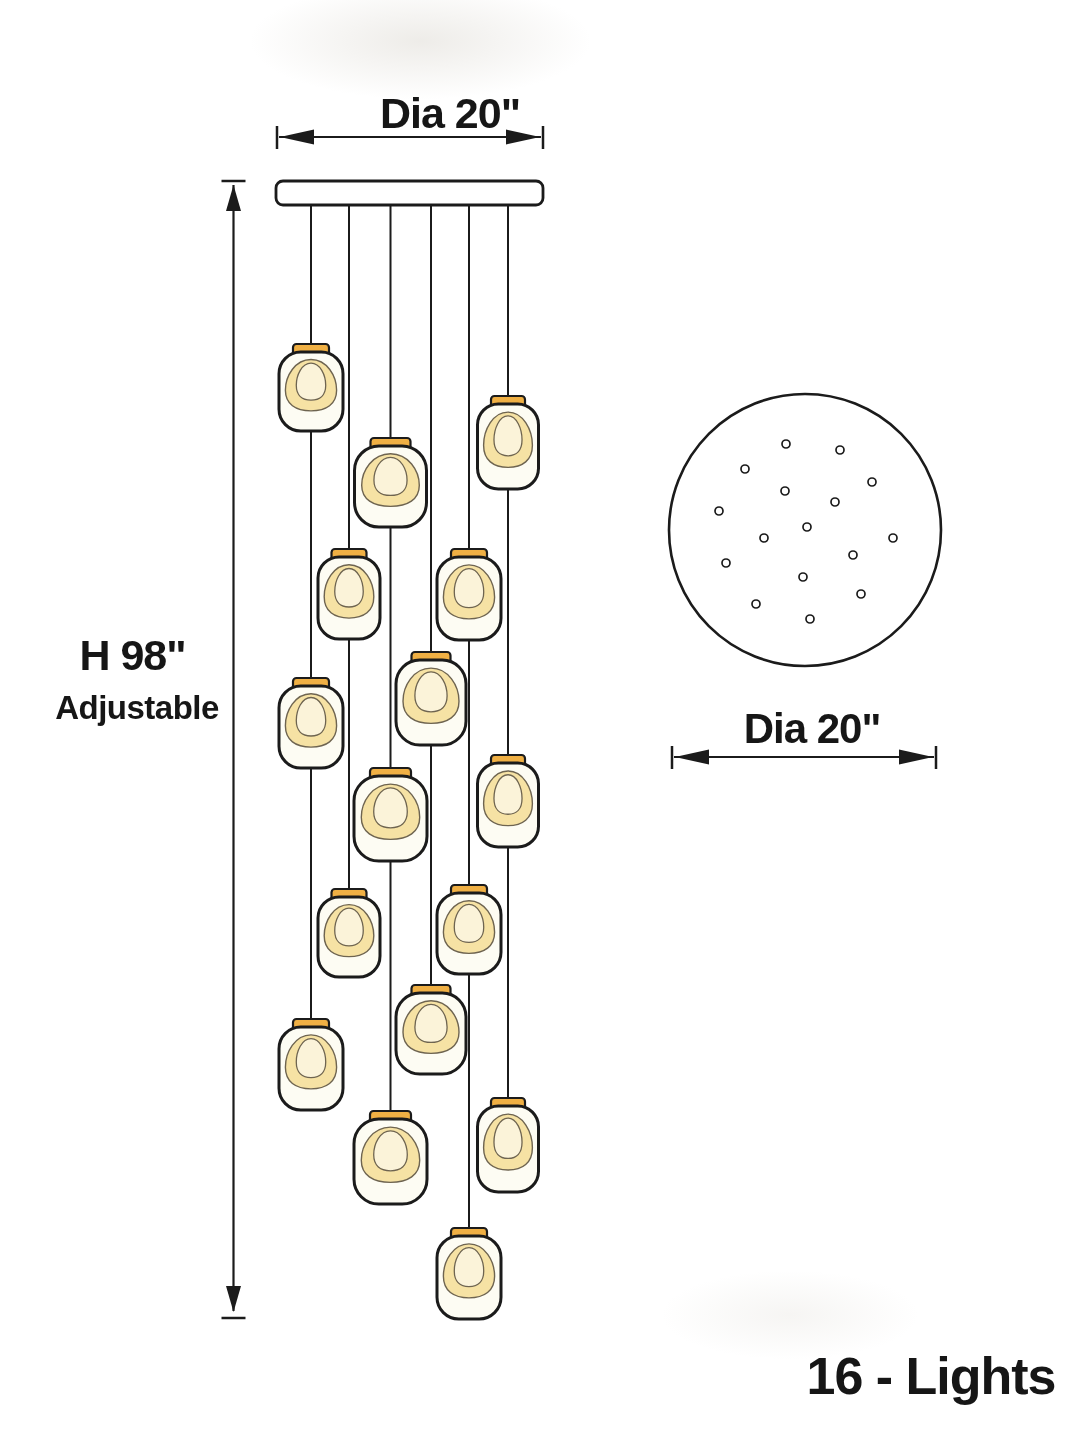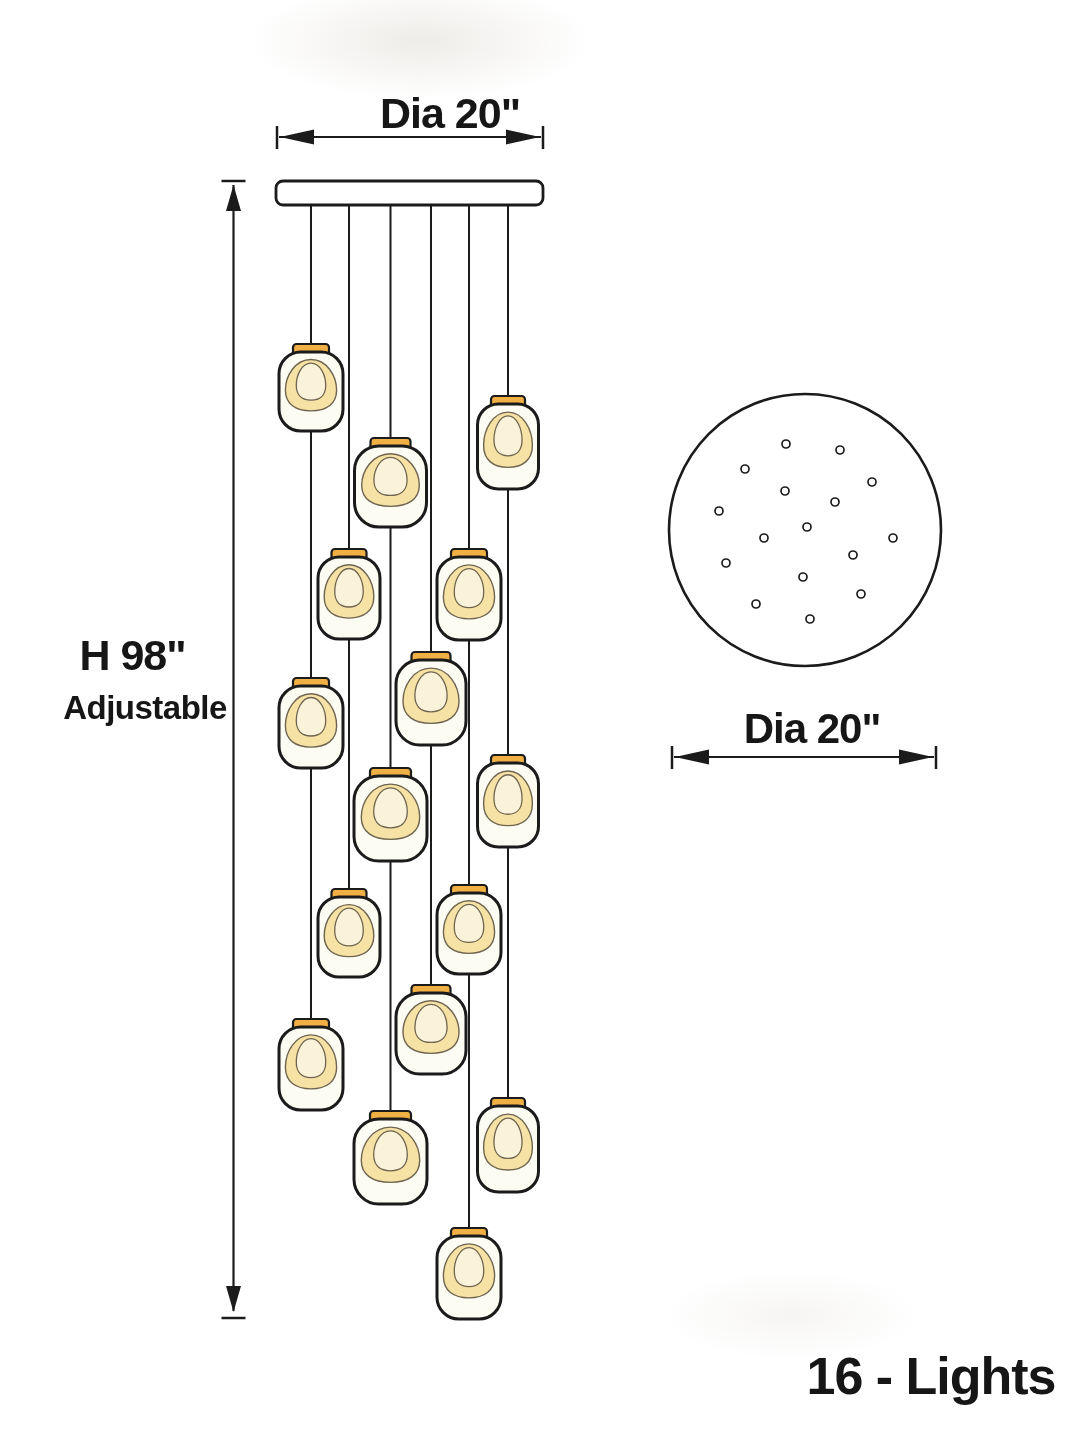--- a/index.html
+++ b/index.html
@@ -10,21 +10,21 @@
   .smudge{position:absolute;pointer-events:none;}
   #smudge-top{left:248px;top:-18px;width:345px;height:118px;
     background:radial-gradient(ellipse at center,rgba(198,192,180,0.30),rgba(198,192,180,0) 70%);}
   #smudge-bottom{left:660px;top:1270px;width:260px;height:90px;
     background:radial-gradient(ellipse at center,rgba(198,192,180,0.16),rgba(198,192,180,0) 70%);}
   #diagram{position:absolute;left:0;top:0;}
   .label{position:absolute;font-weight:700;color:#161616;text-align:center;
     line-height:1;white-space:nowrap;letter-spacing:-1px;}
   #lbl-top-dia {left:350px;top:92px;width:200px;font-size:43px;}
   #lbl-h       {left:30px;top:634px;width:205px;font-size:43px;}
-  #lbl-adj     {left:40px;top:691px;width:210px;font-size:33px;letter-spacing:-0.5px;}
+  #lbl-adj     {left:32px;top:691px;width:210px;font-size:33px;letter-spacing:-0.5px;}
   #lbl-side-dia{left:712px;top:708px;width:200px;font-size:42px;}
   #lbl-lights  {left:780px;top:1350px;width:302px;font-size:52px;}
 </style>
 </head>
 <body>
 
 <div id="stage">
   <div id="smudge-top" class="smudge"></div>
   <div id="smudge-bottom" class="smudge"></div>
 

